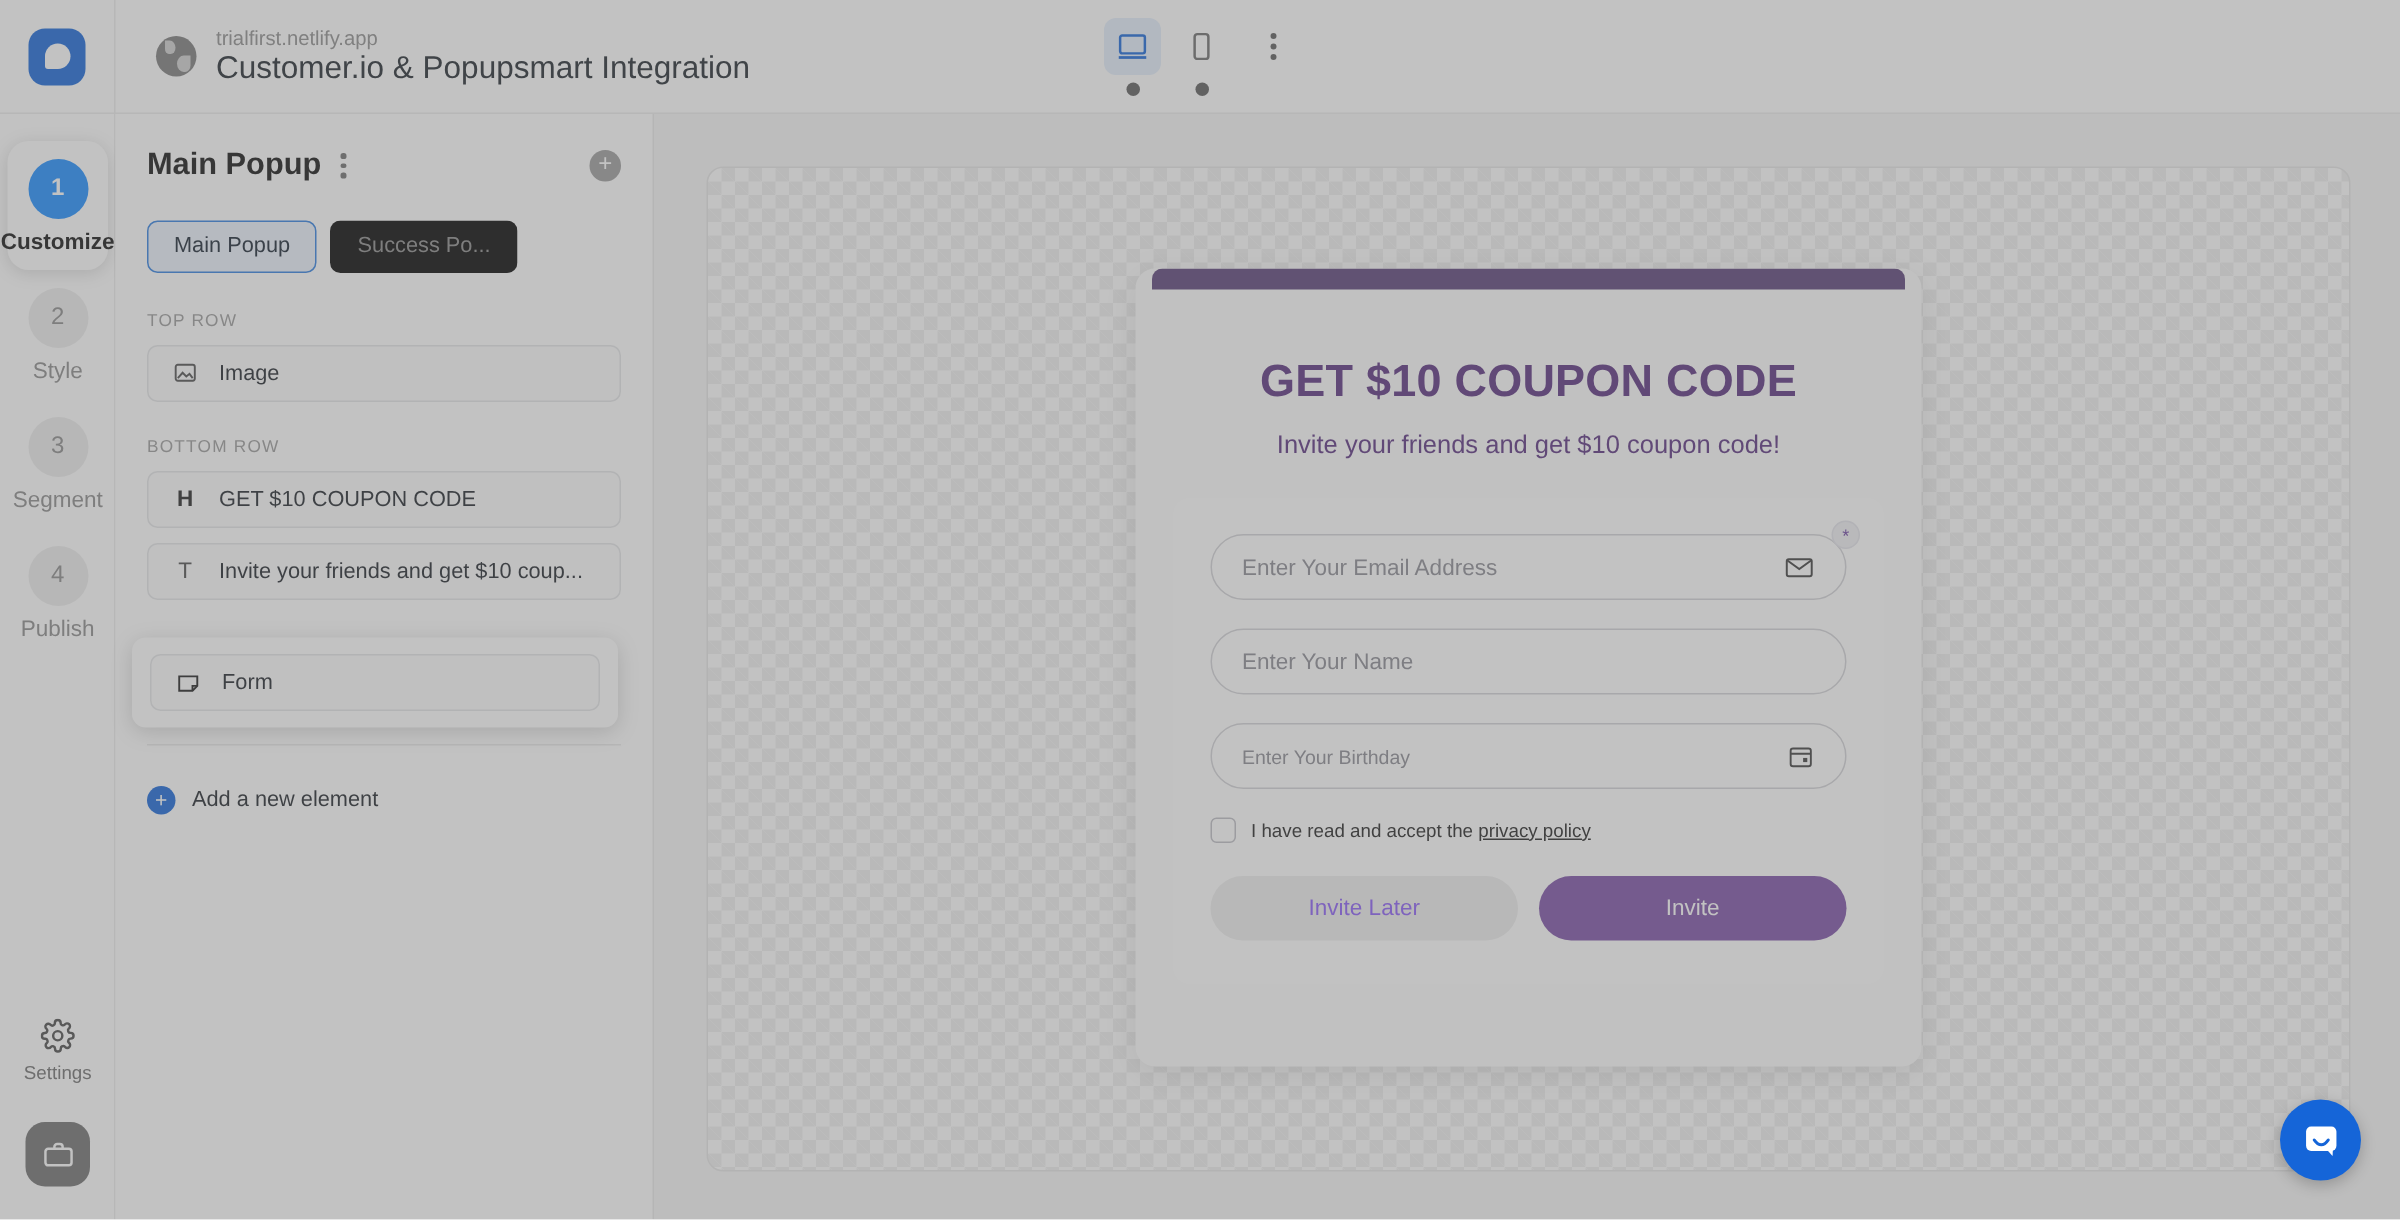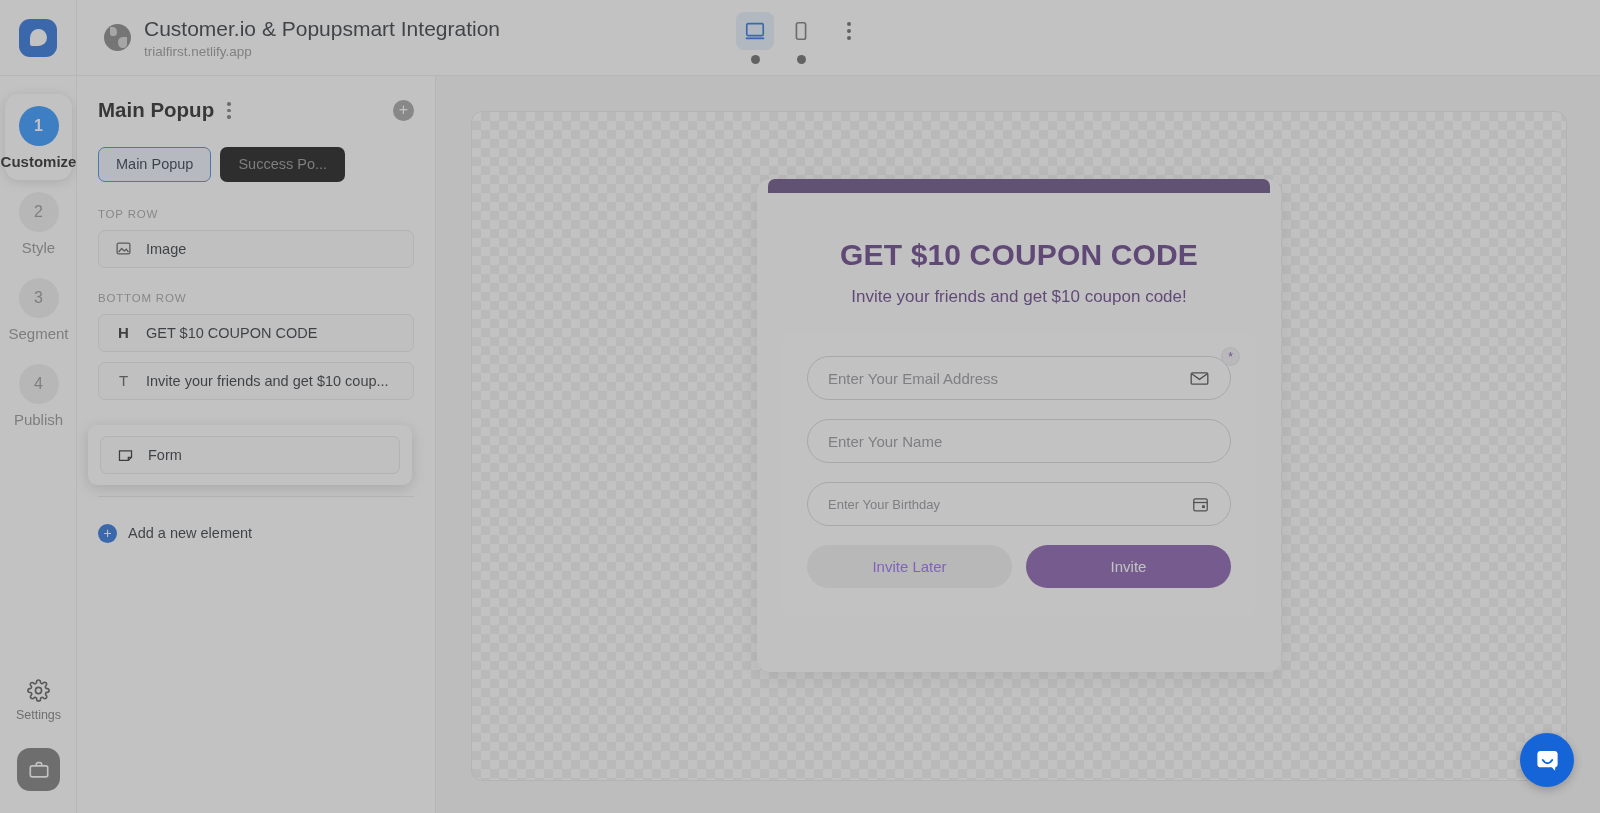--- a/index.html
+++ b/index.html
@@ -254,22 +254,22 @@
 
   <div id="topbar">
     <div id="logo-slot">
       <div class="logo-badge">
         <div class="inner"></div>
       </div>
     </div>
     <div id="title-block">
       <div class="globe-icon"></div>
       <div>
+        <div id="page-url">trialfirst.netlify.app</div>
         <div id="page-title">Customer.io &amp; Popupsmart Integration</div>
-        <div id="page-url">trialfirst.netlify.app</div>
       </div>
     </div>
 
     <div id="device-switch">
       <div class="device-wrap">
         <div class="device-btn active">
           <svg width="22" height="22" viewBox="0 0 24 24" fill="none" stroke="#1565d8" stroke-width="1.8">
             <rect x="3" y="4" width="18" height="13" rx="1.5"></rect>
             <line x1="2" y1="20" x2="22" y2="20" stroke-width="2"></line>
           </svg>
@@ -426,20 +426,26 @@
             <span class="ph">Enter Your Birthday</span>
             <span class="fi">
               <svg width="19" height="19" viewBox="0 0 24 24" fill="none" stroke="#3b3b3b" stroke-width="1.6">
                 <rect x="3.5" y="5" width="17" height="15" rx="2"></rect>
                 <path d="M3.5 9.5h17"></path>
                 <rect x="14" y="13" width="3.5" height="3.5" fill="#3b3b3b" stroke="none"></rect>
               </svg>
             </span>
           </div>
 
+          <div id="consent-row">
+            <div class="checkbox"></div>
+            <div id="consent-text">
+              <span>I have read and accept the </span><a href="#">privacy policy</a>
+            </div>
+          </div>
 
           <div id="btn-row">
             <button class="popup-btn" id="invite-later">Invite Later</button>
             <button class="popup-btn" id="invite-btn">Invite</button>
           </div>
 
         </div>
       </div>
 
     </div>

